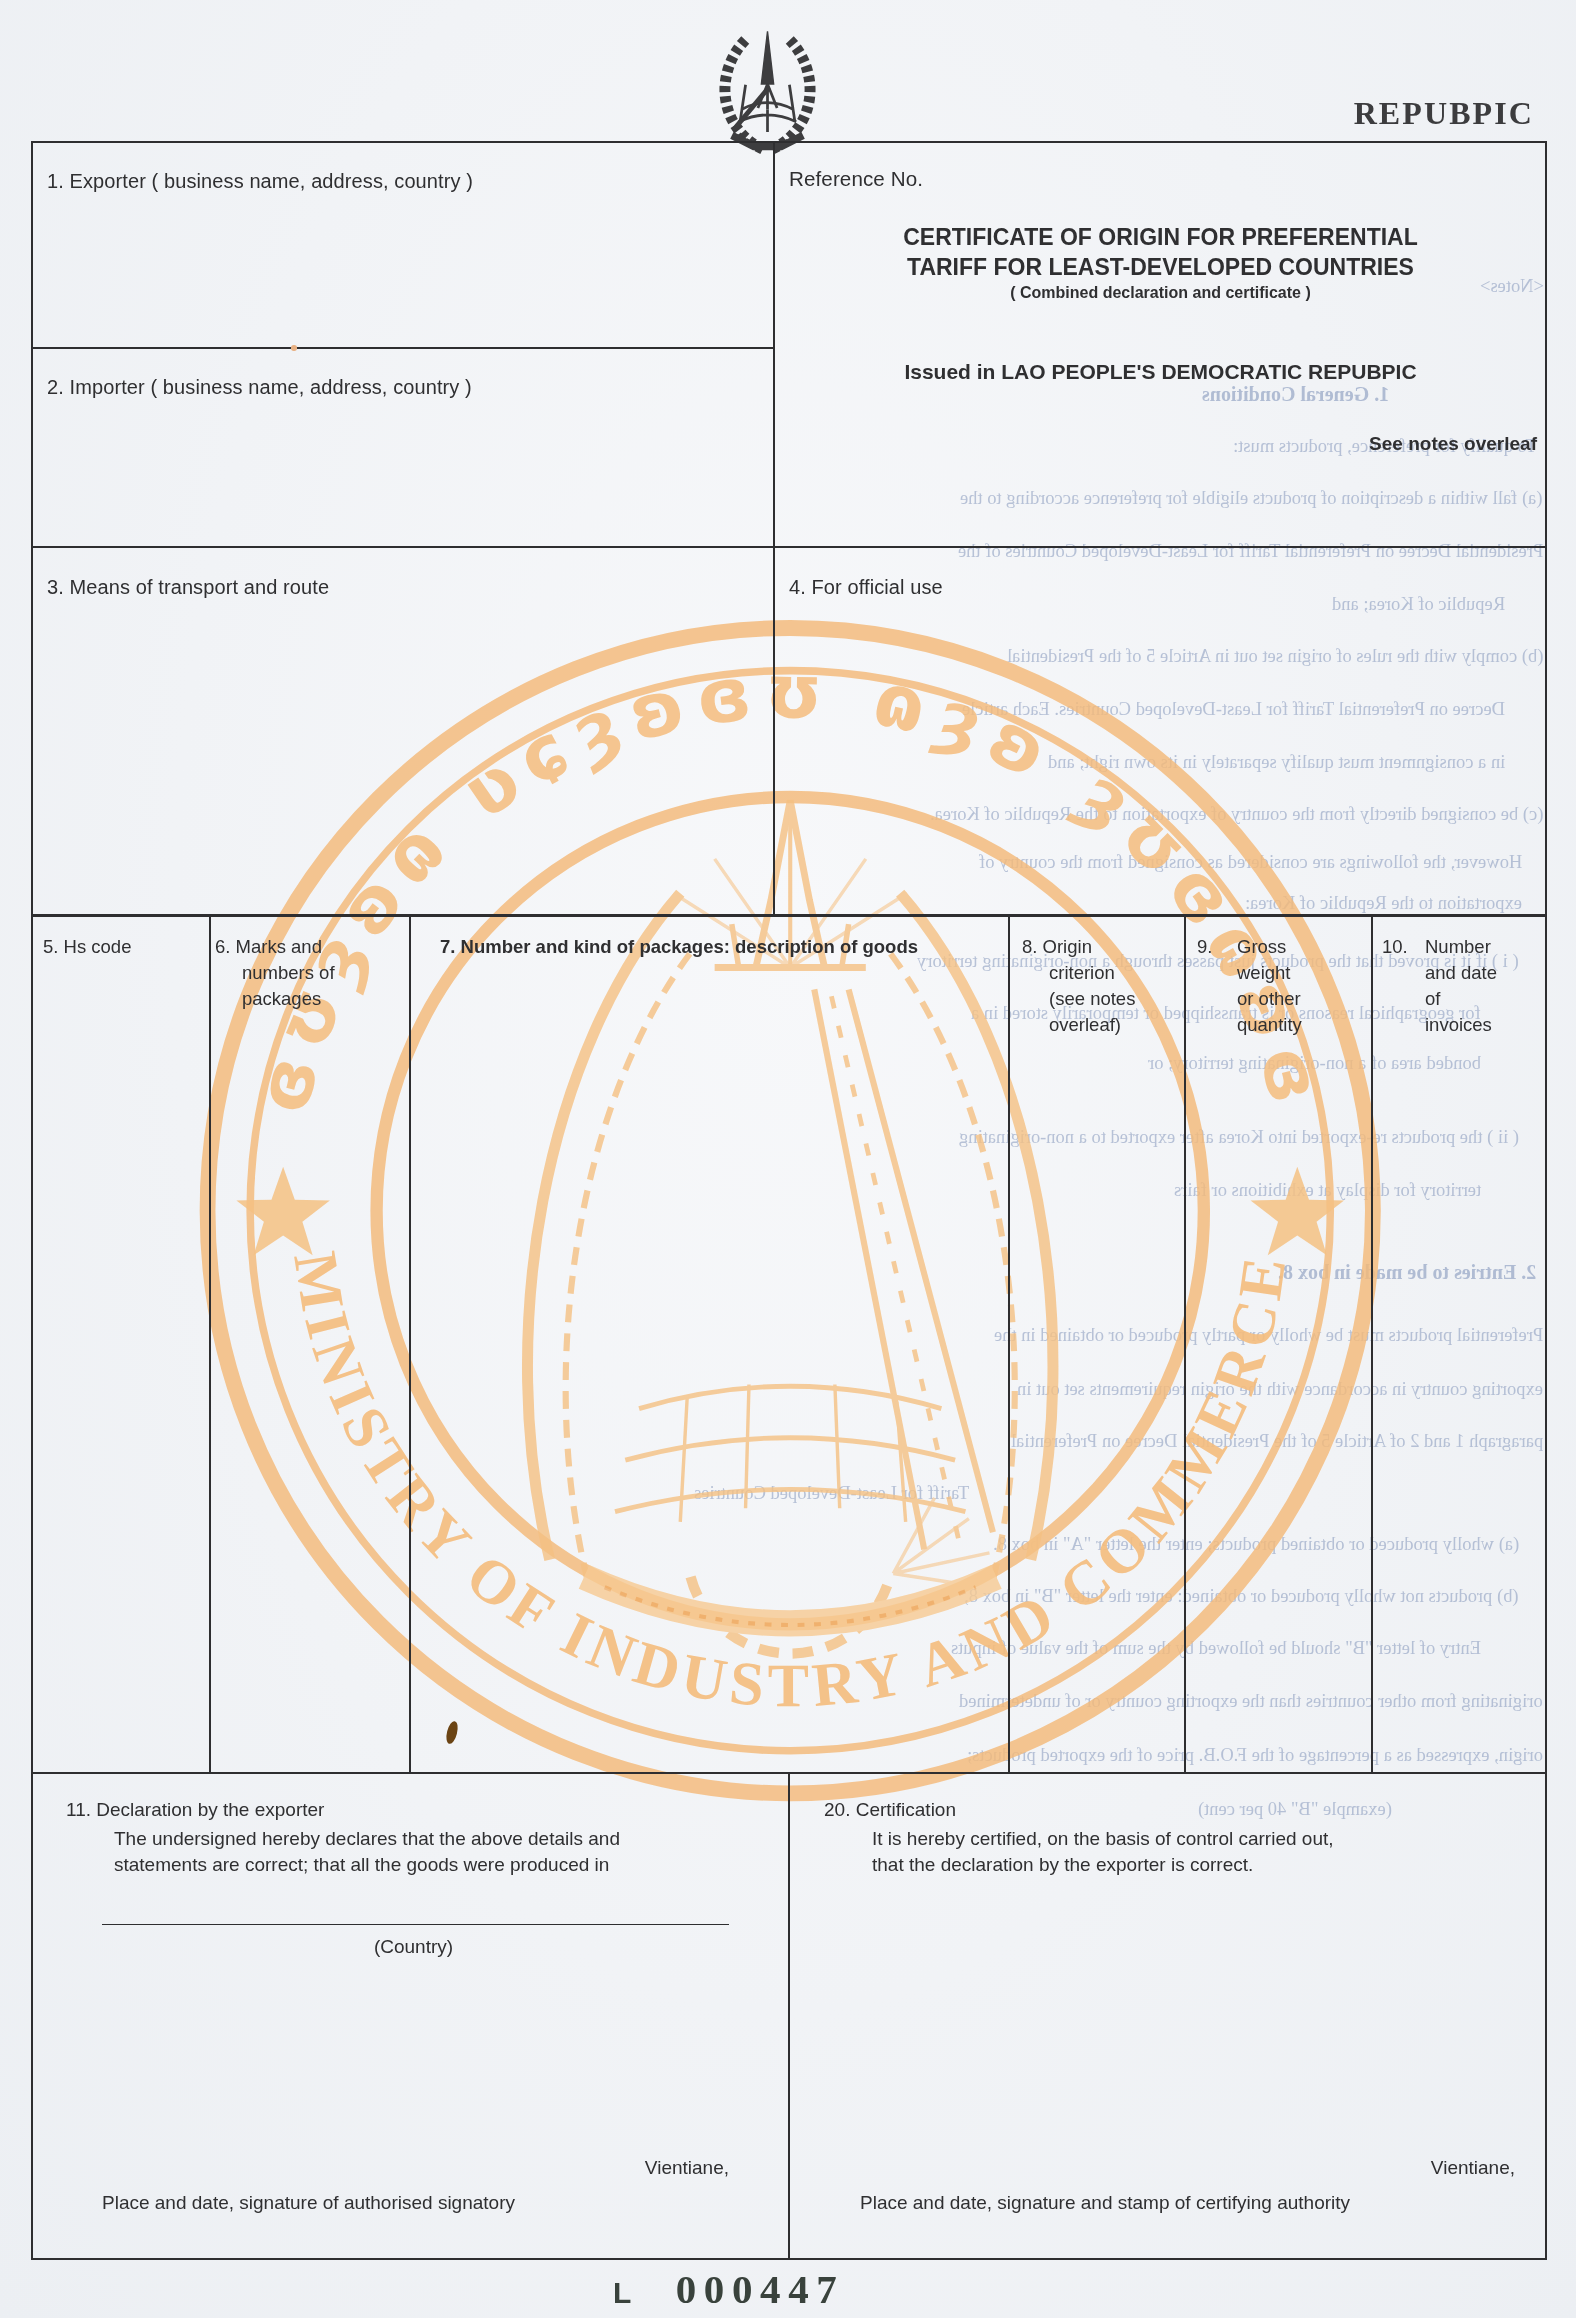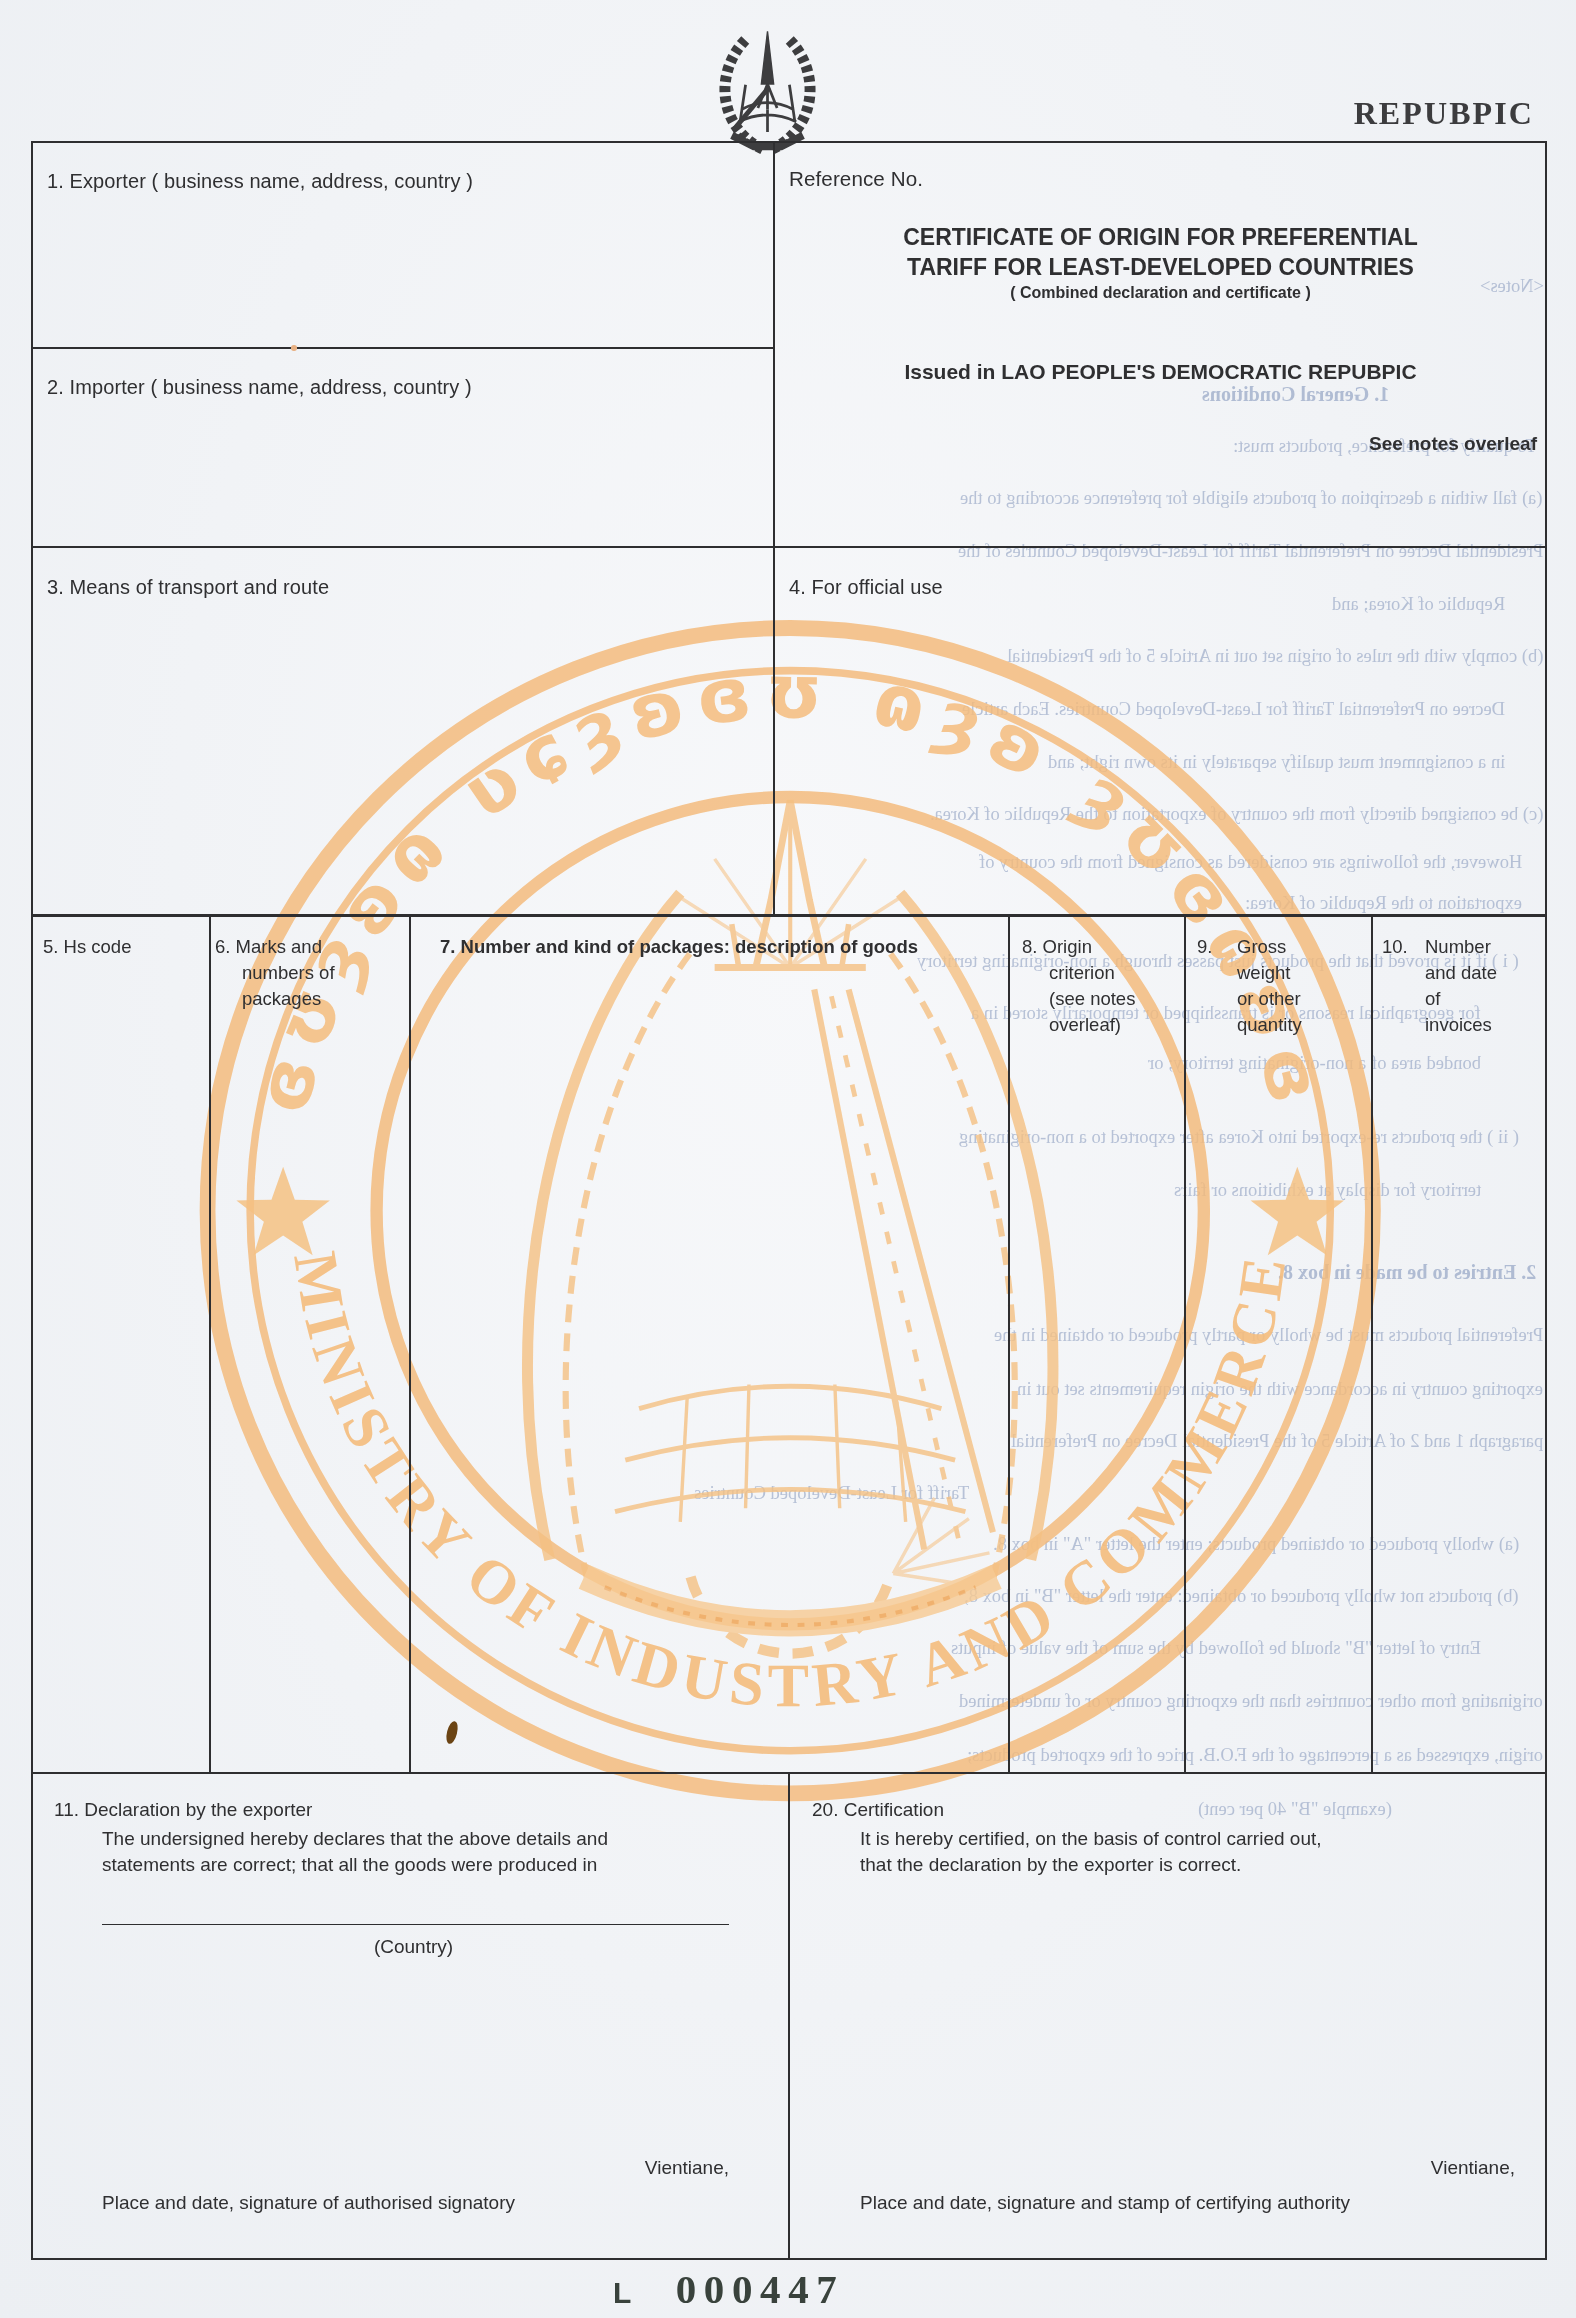--- a/index.html
+++ b/index.html
@@ -26,21 +26,21 @@
   .sub{top:284px; font-size:16px;}
   .issued{top:360px; font-size:21px;}
   .seenotes{position:absolute; top:433px; right:40px; font-weight:bold; font-size:19px;}
   
   .colhead{position:absolute; top:934px; font-size:18.5px; line-height:26px; white-space:pre-line;}
   .hang39{padding-left:27px; text-indent:-27px;}
   .numcell{position:absolute; top:934px; font-size:18.5px; line-height:26px;}
   .numcell .n{position:absolute; left:0; top:0;}
   .numcell .ls{display:block; white-space:pre-line;}
   
-  .b11t,.b12t{position:absolute; font-size:19px; line-height:26px; white-space:pre-line;}
+  .b11t,.b12t{position:absolute; font-size:19px; line-height:26px; white-space:pre-line;margin-left:12px;}
   .country-line{position:absolute; height:1.4px; background:#2e2e30;}
   .country{position:absolute; font-size:19px;}
   .vfoot{position:absolute; display:flex; align-items:flex-end; font-size:19px;flex-direction:column;}
   .vfoot .dots{flex:1; border-bottom:2.1px dotted #4a4a4c; margin-left:2.7px; height:16.5px;}
   .sig{position:absolute; font-size:19px;}
   
   .serial{position:absolute; left:613px; top:2265px; display:flex; align-items:baseline; color:#39423c;}
   .serial .sl{font-family:"Liberation Sans",sans-serif; font-weight:bold; font-size:30px; margin-right:43px; letter-spacing:1.4px;}
   .serial .sn{font-family:Liberation Serif, serif; font-weight:bold; font-size:41px; letter-spacing:7.6px;}
   

